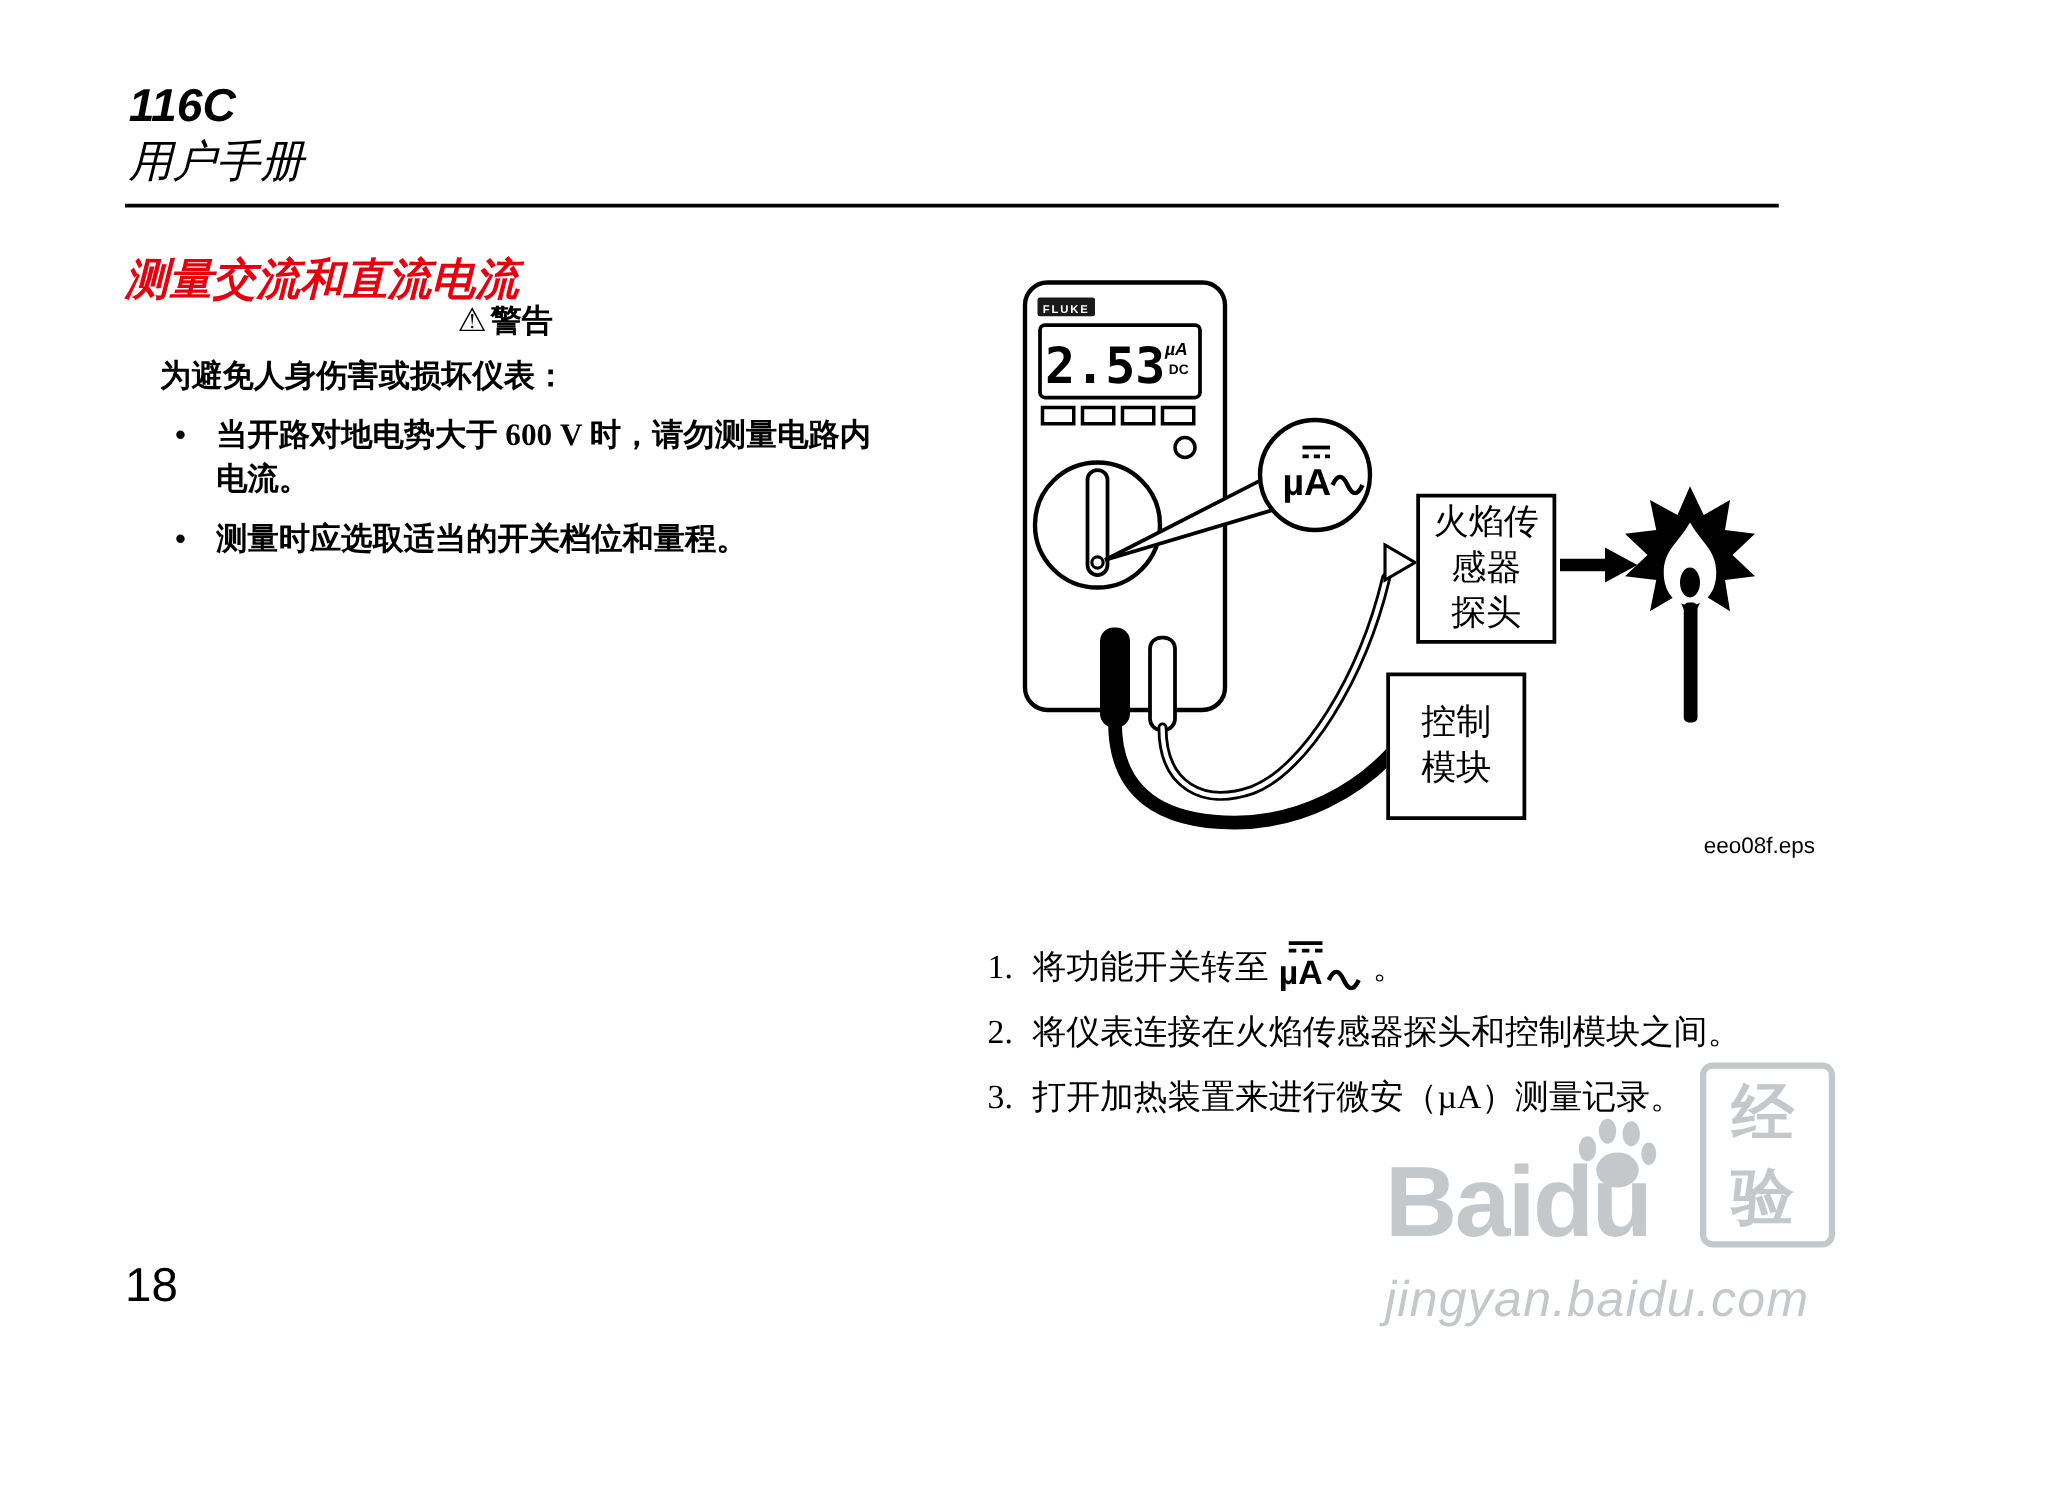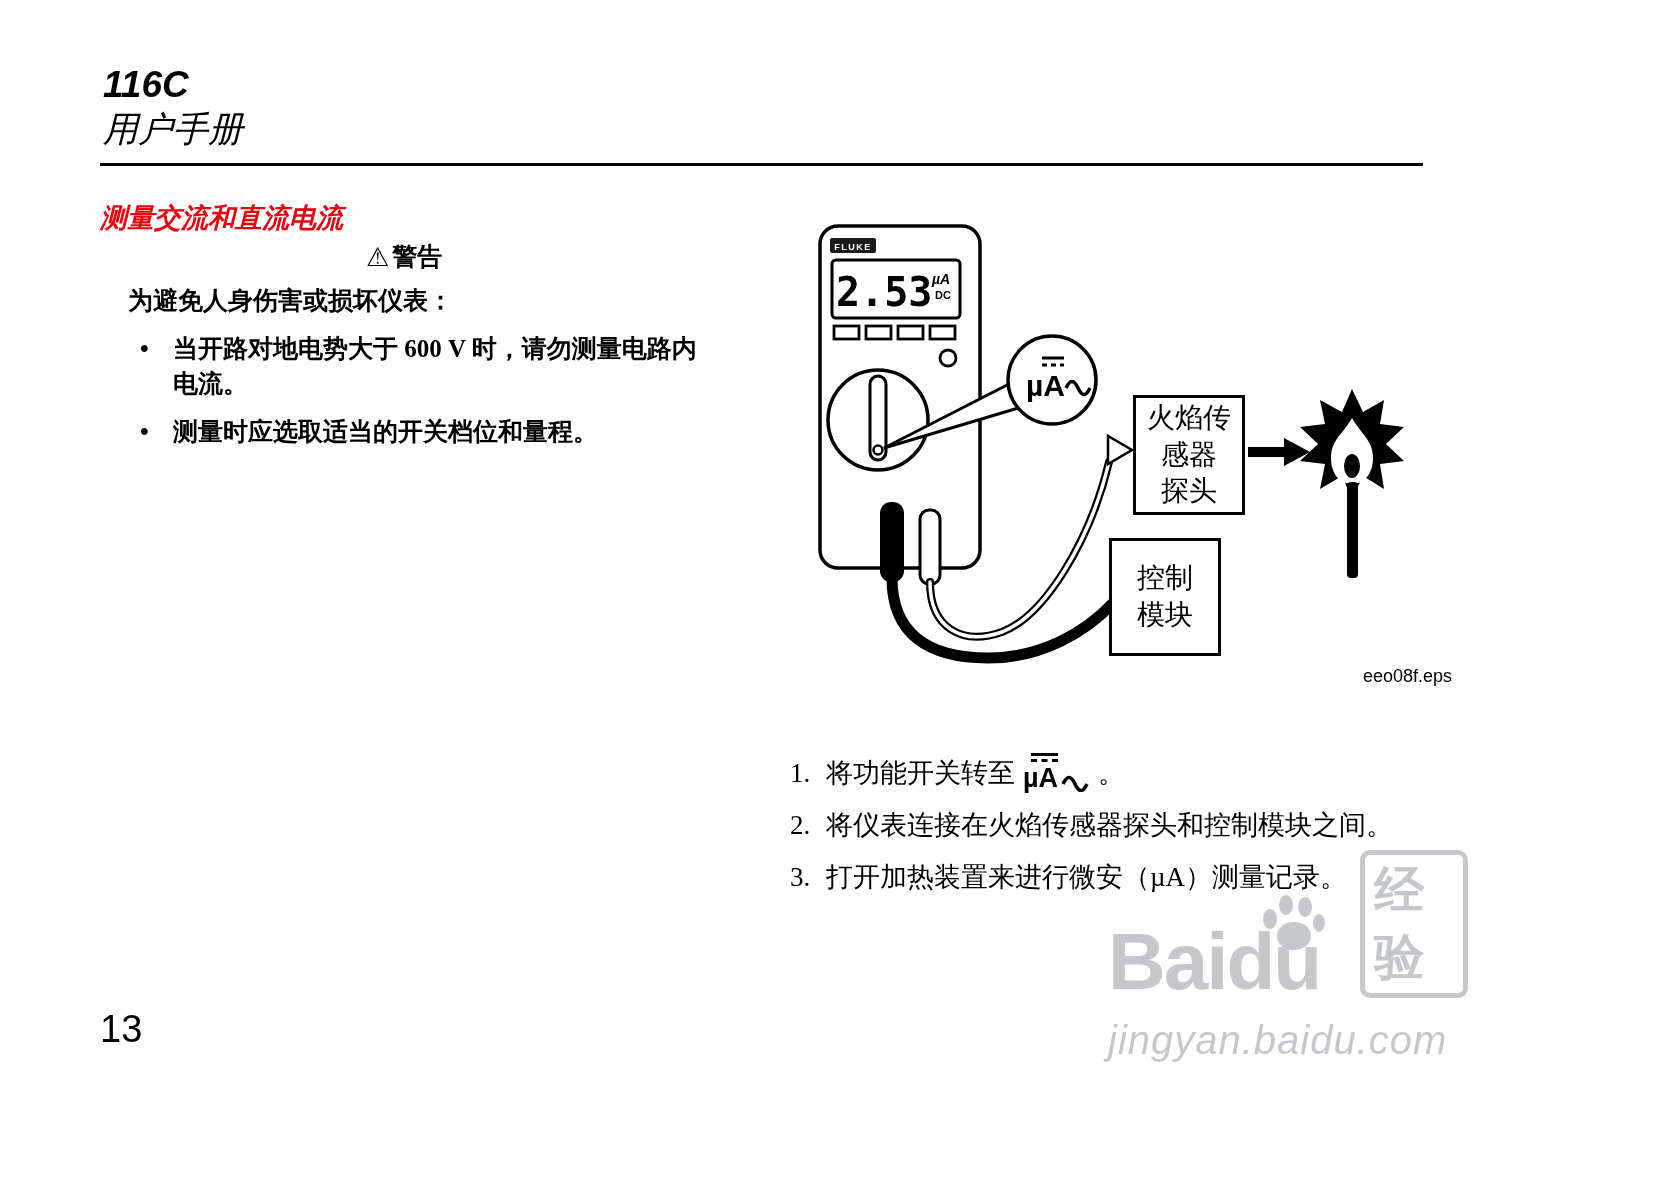--- a/index.html
+++ b/index.html
@@ -6,21 +6,21 @@
   html,body { background:#fff; }
   body { font-family:"Liberation Serif", serif; color:#000; }
   .page { position:relative; width:1656px; height:1188px; background:#fff; overflow:hidden; }
 
   
   .model    { position:absolute; left:103px; top:64px;  font-family:"Liberation Sans",sans-serif; font-weight:bold; font-style:italic; font-size:37px; }
   .subtitle { position:absolute; left:103px; top:106px; font-style:italic; font-size:35px; }
   .rule     { position:absolute; left:100px; top:163px; width:1323px; height:3px; background:#000; }
 
   
-  .sec-title { position:absolute; left:100px; top:200px; font-size:27px; font-weight:bold; font-style:italic; color:var(--accent_red,#e8000d); }
+  .sec-title { position:absolute; left:100px; top:200px; font-size:35px; font-weight:bold; font-style:italic; color:var(--accent_red,#e8000d); }
   .warn-head { position:absolute; left:366px; top:240px; font-size:25px; font-weight:bold; display:flex; align-items:center; }
   .warn-head .tri { font-family:"DejaVu Sans",sans-serif; font-size:26px; margin-right:3px; font-weight:normal; }
   .warn-intro { position:absolute; left:128px; top:284px; font-size:25px; font-weight:bold; }
   .bullets { position:absolute; left:140px; top:332px; }
   .bullet-row { display:flex; margin-bottom:14px; font-weight:bold; font-size:25px; line-height:1.38; }
   .bullet-dot { width:33px; }
   .bullet-text { width:528px; }
 
   
   .figure-svg { position:absolute; left:780px; top:212px; width:660px; height:480px; }
@@ -40,21 +40,21 @@
   .acdc-ua::after  { content:""; position:absolute; top:7px; left:8px; right:0; border-top:3px dashed #000; }
   .wave-icon { display:block; margin-left:2px; }
 
   
   .page-num { position:absolute; left:100px; top:1008px; font-family:"Liberation Sans",sans-serif; font-size:38px; }
 
   
   .watermark { position:absolute; left:1108px; top:906px; width:360px; color:var(--watermark,#c5c8cb); font-family:"Liberation Sans",sans-serif; }
   .wm-row { position:relative; height:96px; display:flex; align-items:flex-end;gap:28px; }
   .wm-brand { font-size:80px; font-weight:bold; letter-spacing:-2px; line-height:1; }
-  .wm-badge { display:inline-block; border:5px solid var(--watermark,#c5c8cb); border-radius:10px; font-size:50px; font-weight:bold; padding:2px 9px; margin-left:12px; margin-bottom:4px; }
+  .wm-badge { display:inline-block; border:5px solid var(--watermark,#c5c8cb); border-radius:10px; font-size:50px; font-weight:bold; padding:2px 20px; margin-left:12px; margin-bottom:4px; }
   .paw { position:absolute; left:150px; top:-14px; }
   .wm-url { font-size:40px; margin-top:16px; letter-spacing:1px;font-style:italic; }
 </style>
 </head>
 <body>
 
 <div class="page">
 
   <div class="model">116C</div>
   <div class="subtitle">用户手册</div>
@@ -163,21 +163,21 @@
     <div class="step-row">
       <span class="step-num">2.</span>
       <span>将仪表连接在火焰传感器探头和控制模块之间。</span>
     </div>
     <div class="step-row">
       <span class="step-num">3.</span>
       <span>打开加热装置来进行微安（µA）测量记录。</span>
     </div>
   </div>
 
-  <div class="page-num">13</div>
+  <div class="page-num">18</div>
 
   <div class="watermark">
     <div class="wm-row">
       <svg class="paw" width="72" height="62" viewBox="0 0 72 62" fill="currentColor">
         <ellipse cx="36" cy="44" rx="17" ry="14"></ellipse>
         <ellipse cx="12" cy="27" rx="7" ry="10"></ellipse>
         <ellipse cx="28" cy="13" rx="7" ry="10"></ellipse>
         <ellipse cx="47" cy="15" rx="7" ry="10"></ellipse>
         <ellipse cx="61" cy="31" rx="6" ry="9"></ellipse>
       </svg>

